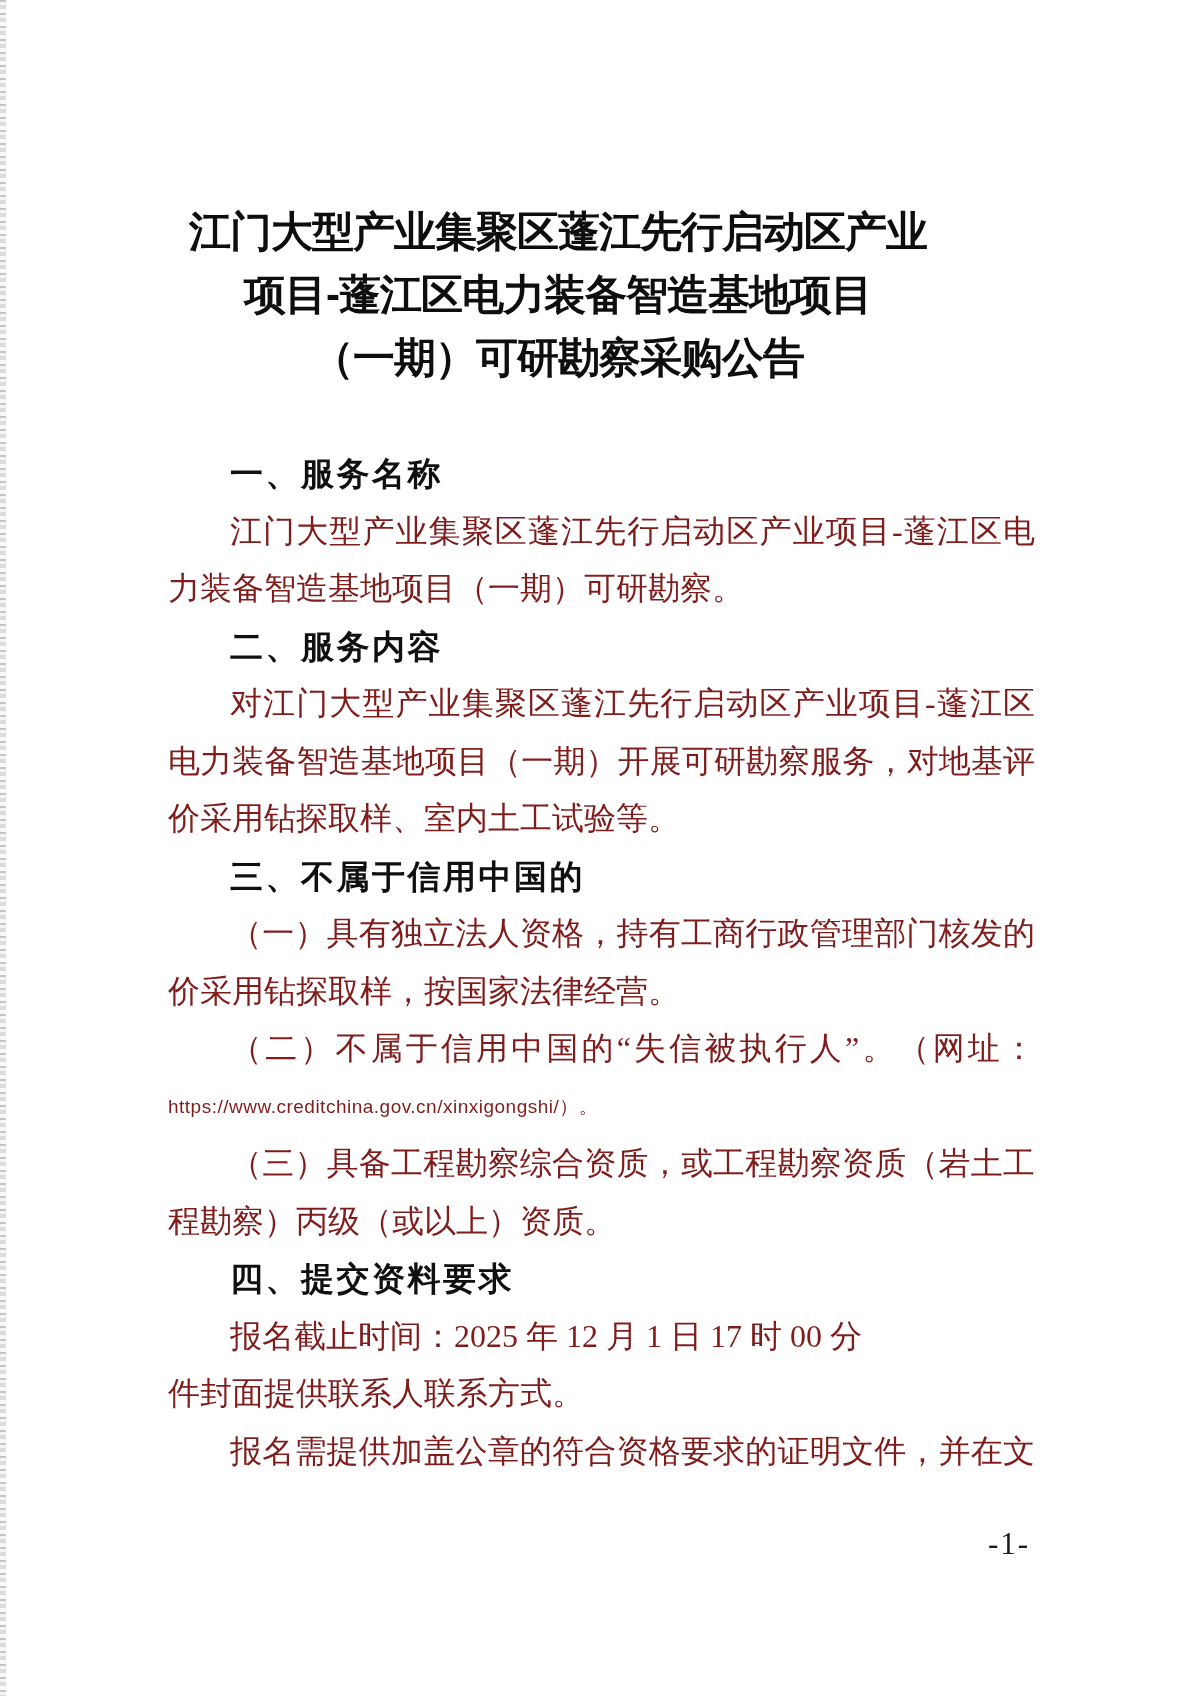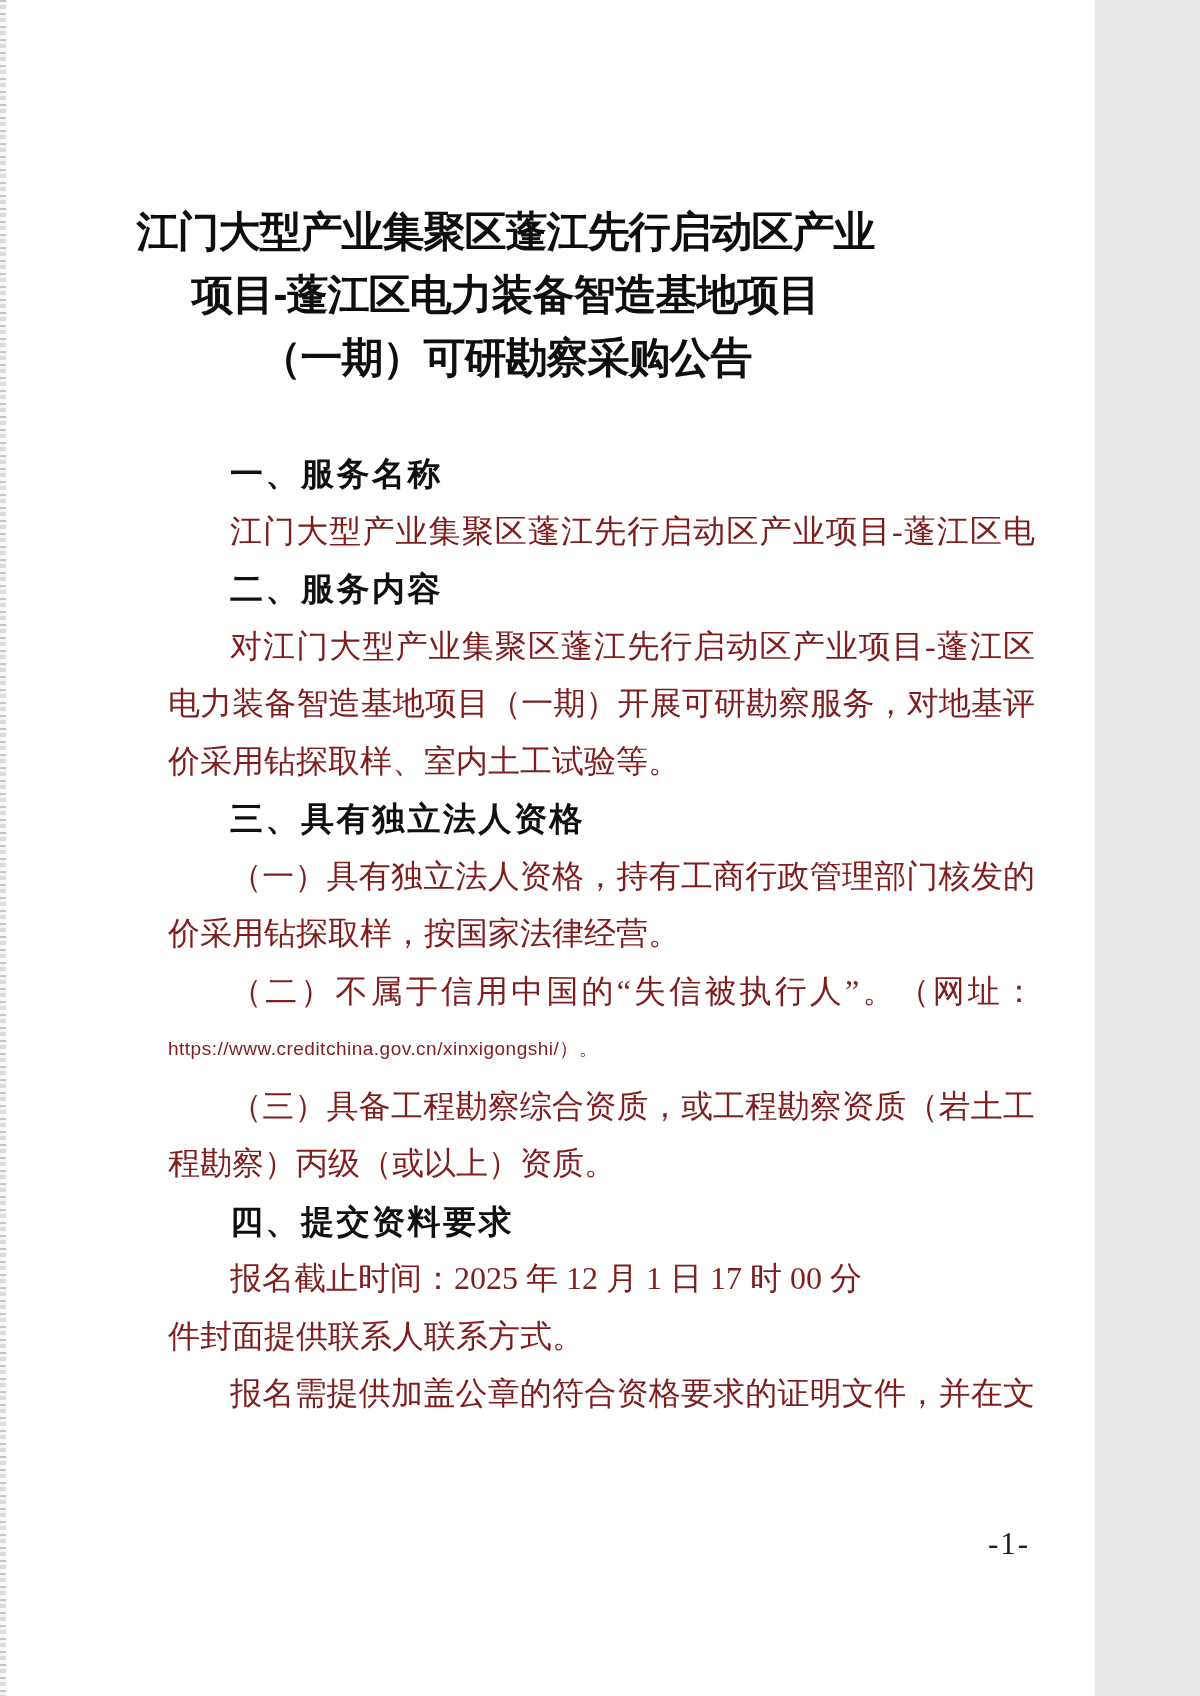--- a/index.html
+++ b/index.html
@@ -1,20 +1,20 @@
 <!DOCTYPE html>
 <html><head>
 <meta charset="utf-8">
 <style>
   html, body { margin: 0; padding: 0; }
   body { background: #e8e8e8; }
 
   .page {
     position: relative;
-    width: 1095px;
+    width: 1200px;
     height: 1696px;
     background: #ffffff;
     overflow: hidden;
     margin: 0;
   }
 
   
   .scan-edge {
     position: absolute;
     left: 0; top: 0;
@@ -88,25 +88,26 @@
 
   <div class="title-block">
     <div>江门大型产业集聚区蓬江先行启动区产业</div>
     <div>项目-蓬江区电力装备智造基地项目</div>
     <div>（一期）可研勘察采购公告</div>
   </div>
 
   <div class="content">
       <div class="line heading indent">一、服务名称</div>
       <div class="line indent justify">江门大型产业集聚区蓬江先行启动区产业项目-蓬江区电</div>
+      <div class="line">力装备智造基地项目（一期）可研勘察。</div>
       <div class="line heading indent">二、服务内容</div>
       <div class="line indent justify">对江门大型产业集聚区蓬江先行启动区产业项目-蓬江区</div>
       <div class="line justify">电力装备智造基地项目（一期）开展可研勘察服务，对地基评</div>
       <div class="line">价采用钻探取样、室内土工试验等。</div>
-      <div class="line heading indent">三、具有独立法人资格</div>
+      <div class="line heading indent">三、不属于信用中国的</div>
       <div class="line indent justify">（一）具有独立法人资格，持有工商行政管理部门核发的</div>
       <div class="line">价采用钻探取样，按国家法律经营。</div>
       <div class="line indent justify">（二）不属于信用中国的“失信被执行人”。（网址：</div>
       <div class="line url">https://www.creditchina.gov.cn/xinxigongshi/）。</div>
       <div class="line indent justify">（三）具备工程勘察综合资质，或工程勘察资质（岩土工</div>
       <div class="line">程勘察）丙级（或以上）资质。</div>
       <div class="line heading indent">四、提交资料要求</div>
       <div class="line indent">报名截止时间：2025 年 12 月 1 日 17 时 00 分</div>
       <div class="line">件封面提供联系人联系方式。</div>
       <div class="line indent justify">报名需提供加盖公章的符合资格要求的证明文件，并在文</div>

